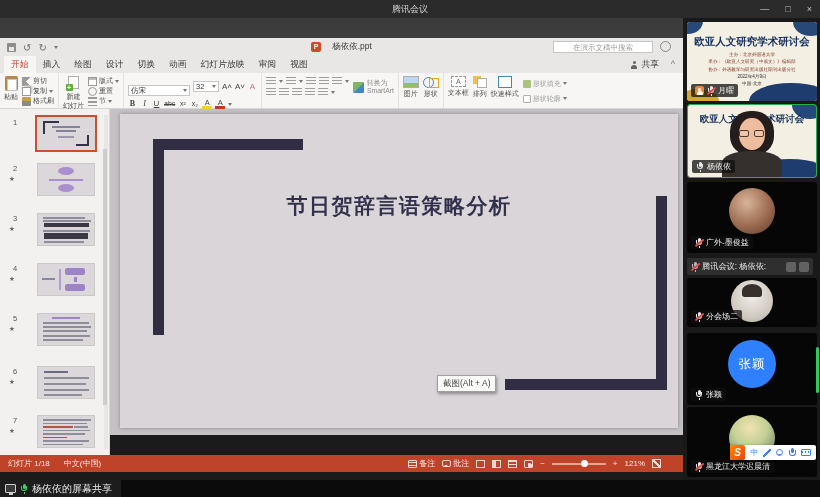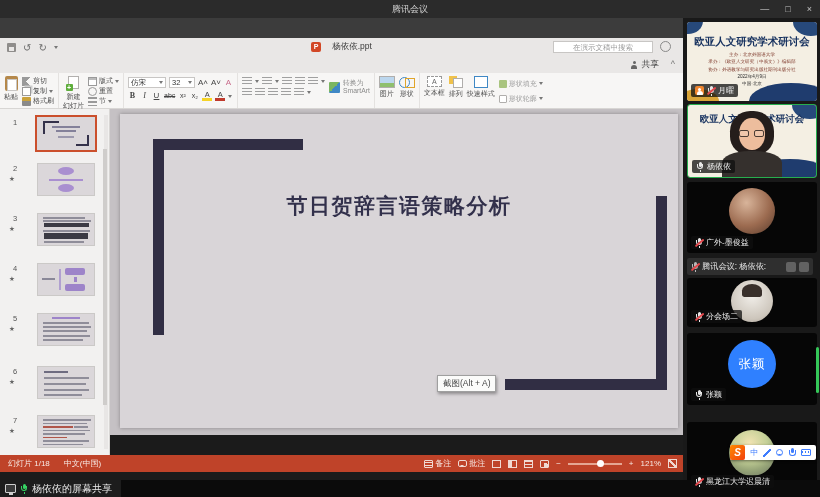--- a/index.html
+++ b/index.html
@@ -119,21 +119,21 @@
   .tooltip { position:absolute; left:317px; top:261px; background:#fbfbfa; border:1px solid #9f9f9f;
              font-size:8.5px; color:#444; padding:1.5px 5px; white-space:nowrap;
              box-shadow:1px 2px 3px rgba(0,0,0,.35); z-index:5; }
   .notes { position:absolute; left:110px; top:417px; width:573px; height:20px; background:#ebe9e8;
            border-top:1px solid #d8d6d4; font-size:8.5px; color:#8c8c8c; line-height:20px; padding-left:9px; }
 
   
   .status { position:absolute; left:0; top:437px; width:683px; height:17px; background:#bf4329;
             display:flex; align-items:center; color:#f7e9e4; font-size:8px; }
   .st-left { display:flex; gap:14px; padding-left:8px; }
-  .st-right { margin-left:auto; display:flex; gap:7px; align-items:center; padding-right:6px; }
+  .st-right { margin-left:auto; display:flex; gap:7px; align-items:center; padding-right:22px; }
   .st-item { display:flex; gap:2px; align-items:center; }
   .vi { width:9px; height:8px; border:1px solid #f0d9d2; }
   .vi.v2 { background:linear-gradient(90deg,#f0d9d2 45%,transparent 45%); }
   .vi.v3 { background:repeating-linear-gradient(#f0d9d2 0 1px,transparent 1px 3px); }
   .vi.v4 { border-radius:1px; background:radial-gradient(circle at 70% 70%, #f0d9d2 35%, transparent 36%); }
   .sl-track { width:54px; height:2px; background:#e5a693; position:relative; }
   .sl-knob { position:absolute; left:54%; top:-2.5px; width:7px; height:7px; border-radius:50%; background:#fff; }
   .fit { width:9px; height:9px; border:1px solid #f0d9d2; background:linear-gradient(45deg,transparent 40%,#f0d9d2 40%,#f0d9d2 60%,transparent 60%); }
   .mnote { width:9px; height:8px; border:1px solid #f0d9d2; border-radius:1px; background:repeating-linear-gradient(#f0d9d2 1px 2px,transparent 2px 4px); }
   .mbubble { width:9px; height:7px; border:1px solid #f0d9d2; border-radius:2px; position:relative; }
@@ -243,20 +243,31 @@
       </div>
       <div class="qat-title">
         <span class="ppt-badge">P</span>
         <span>杨依依.ppt</span>
       </div>
       <input class="search-box" placeholder="在演示文稿中搜索" style="">
       <span class="login-circle"></span>
     </div>
 
     <div class="tabsrow">
+      <div class="tabs">
+        <span class="tab active">开始</span>
+        <span class="tab">插入</span>
+        <span class="tab">绘图</span>
+        <span class="tab">设计</span>
+        <span class="tab">切换</span>
+        <span class="tab">动画</span>
+        <span class="tab">幻灯片放映</span>
+        <span class="tab">审阅</span>
+        <span class="tab">视图</span>
+      </div>
       <div class="share-btn">
         <span class="personicon"></span>
         <span>共享</span>
       </div>
       <span class="collapse">^</span>
     </div>
 
     <div class="ribbon">
       <div class="rgroup">
         <div class="bigbtn">
@@ -303,21 +314,21 @@
               <span class="mi mi-sect"></span>
               <span>节</span>
               <span class="dd"></span>
             </div>
         </div>
       </div>
 
       <div class="rgroup">
         <div class="fg">
           <div class="frow">
-            <div class="selbox" style="width:38px;">
+            <div class="selbox" style="width:62px;margin-top:8px;">
               <span>仿宋</span>
                 <span class="dd"></span>
             </div>
             <div class="selbox" style="width:26px;">
               <span>32</span>
                 <span class="dd"></span>
             </div>
             <span class="fbtn">A˄</span>
             <span class="fbtn">A˅</span>
             <span class="fbtn" style="color:#c86a8a;">A</span>
@@ -640,21 +651,21 @@
       <div class="nlabel">
         <span class="mic">
             <i></i>
             <u></u>
             <b></b>
           </span>
         <span>张颖</span>
       </div>
     </div>
 
-    <div class="tile" style="top:404px;height:70px;">
+    <div class="tile" style="top:389px;height:70px;">
       <div class="avatar av6"></div>
       <div class="nlabel">
         <span class="mic off">
             <i></i>
             <u></u>
             <b></b>
             <s></s>
           </span>
         <span>黑龙江大学迟晨清</span>
       </div>

